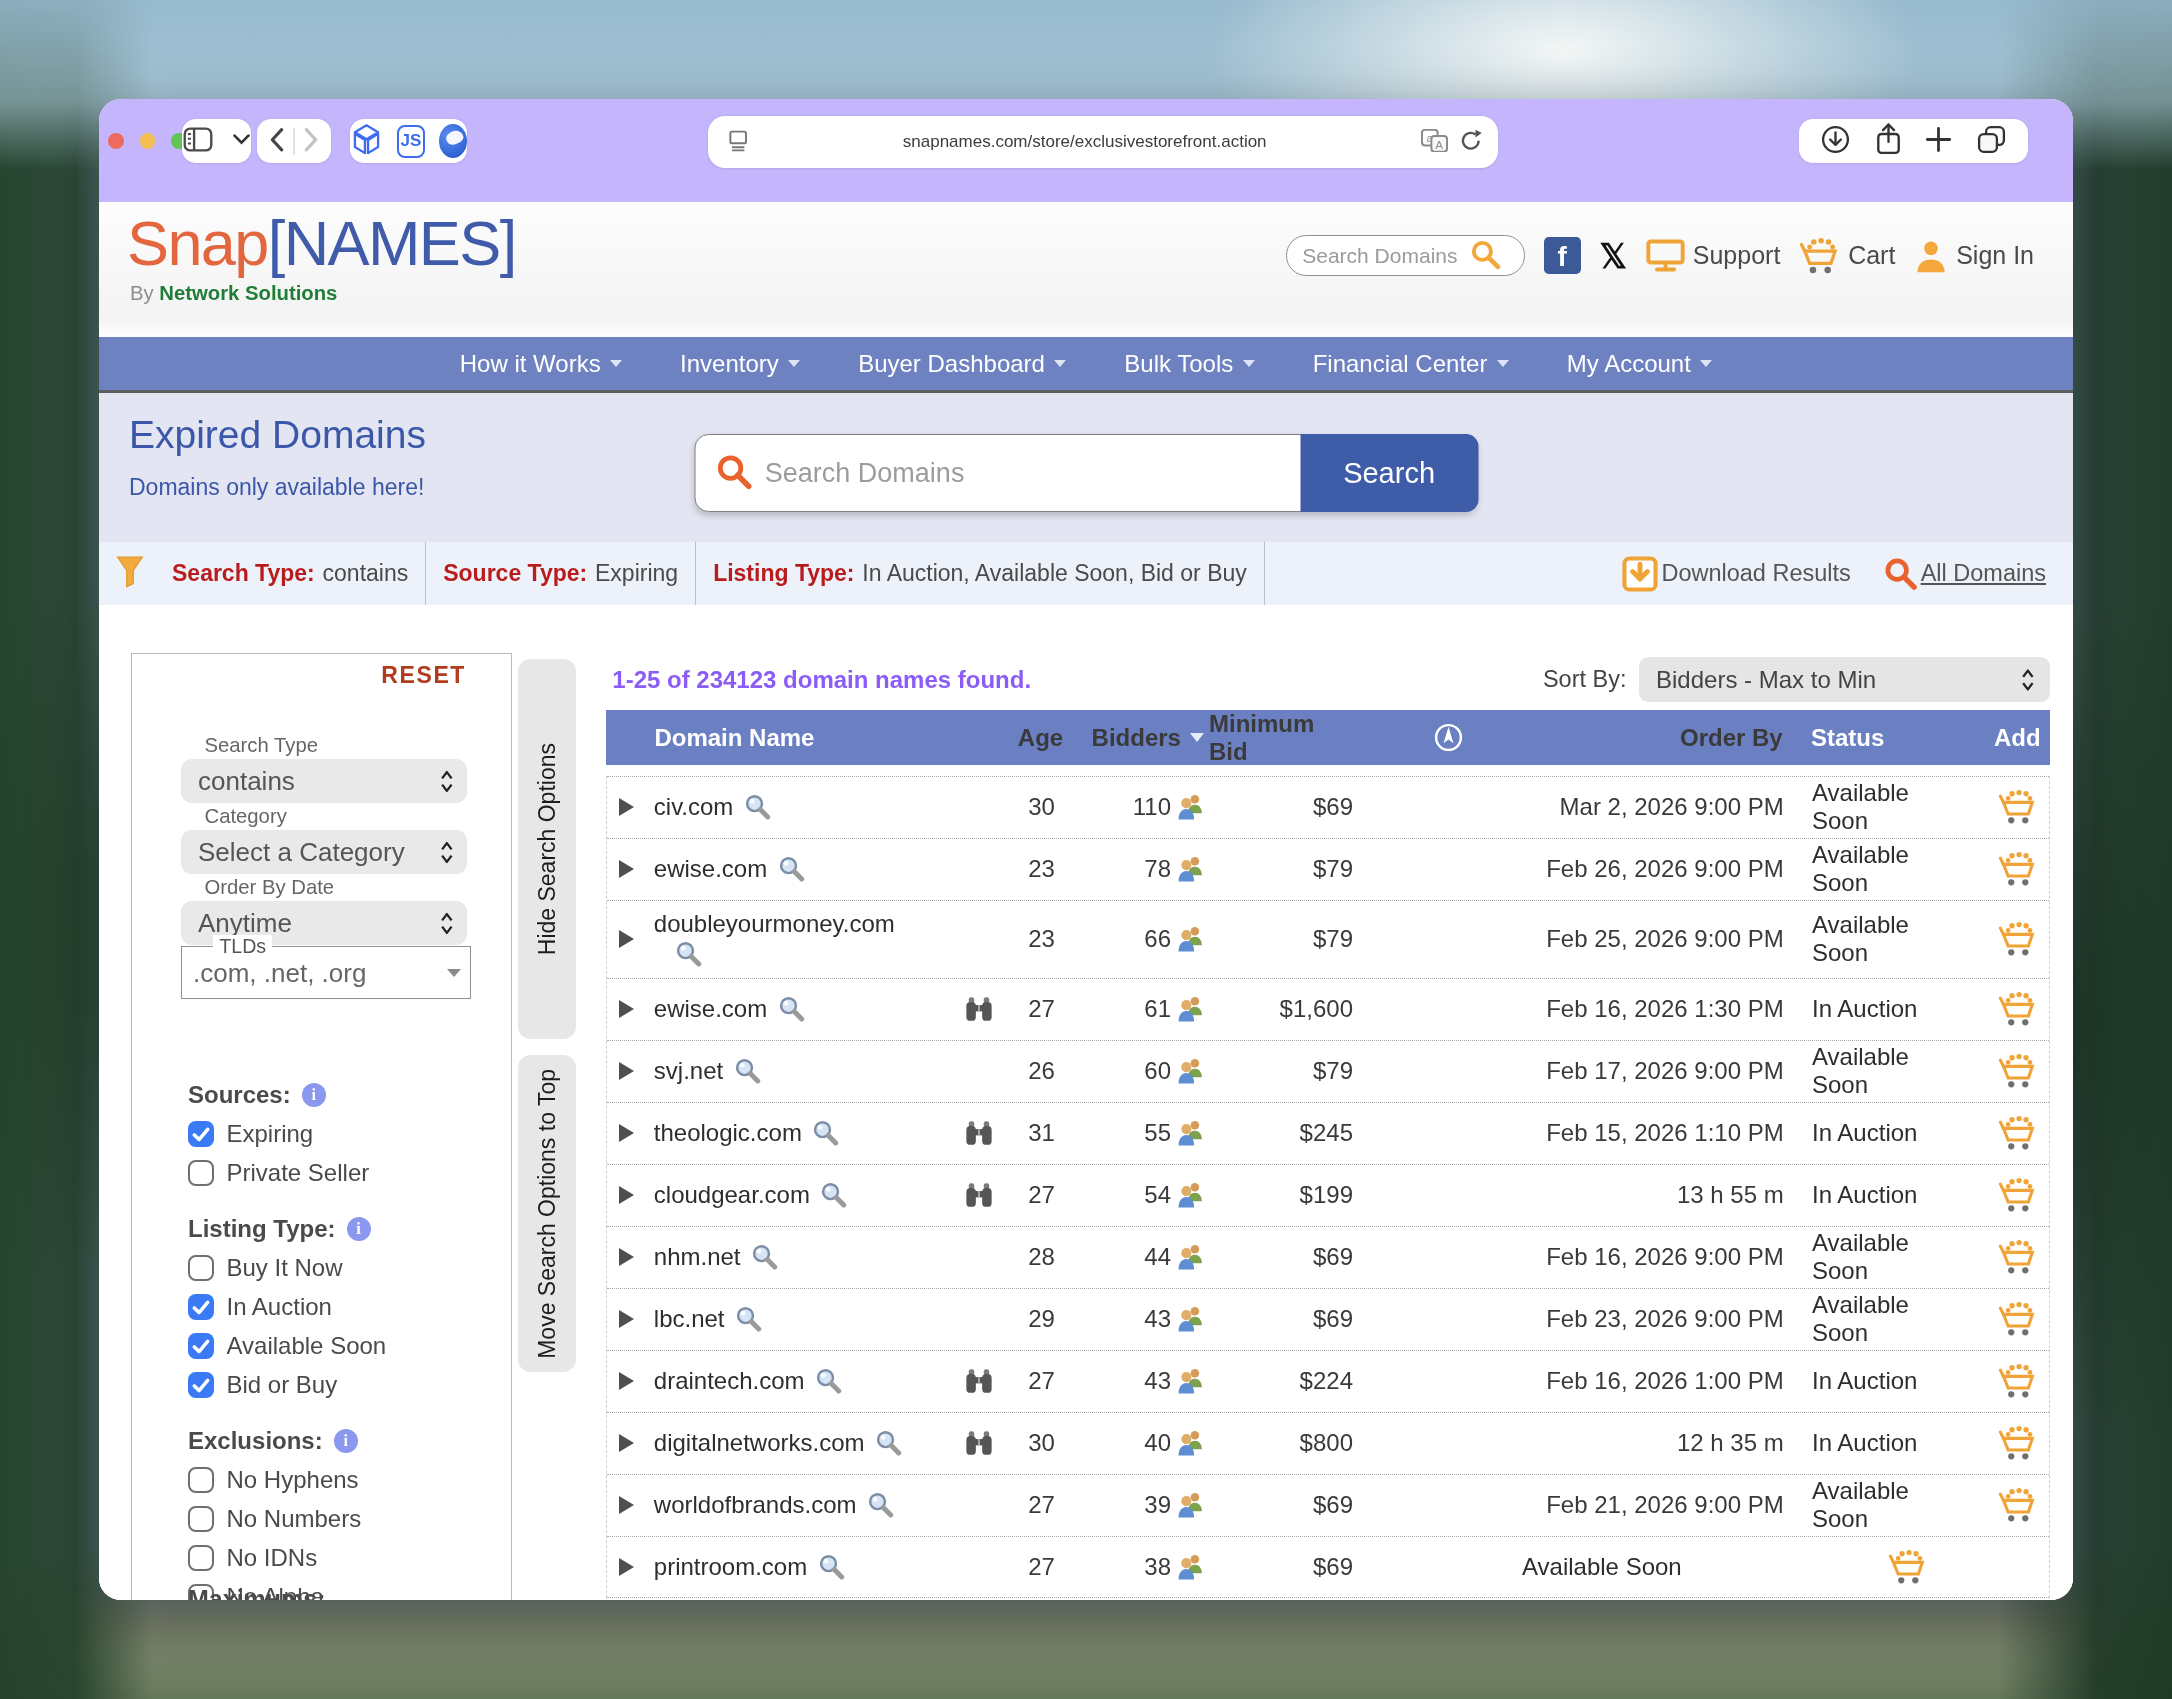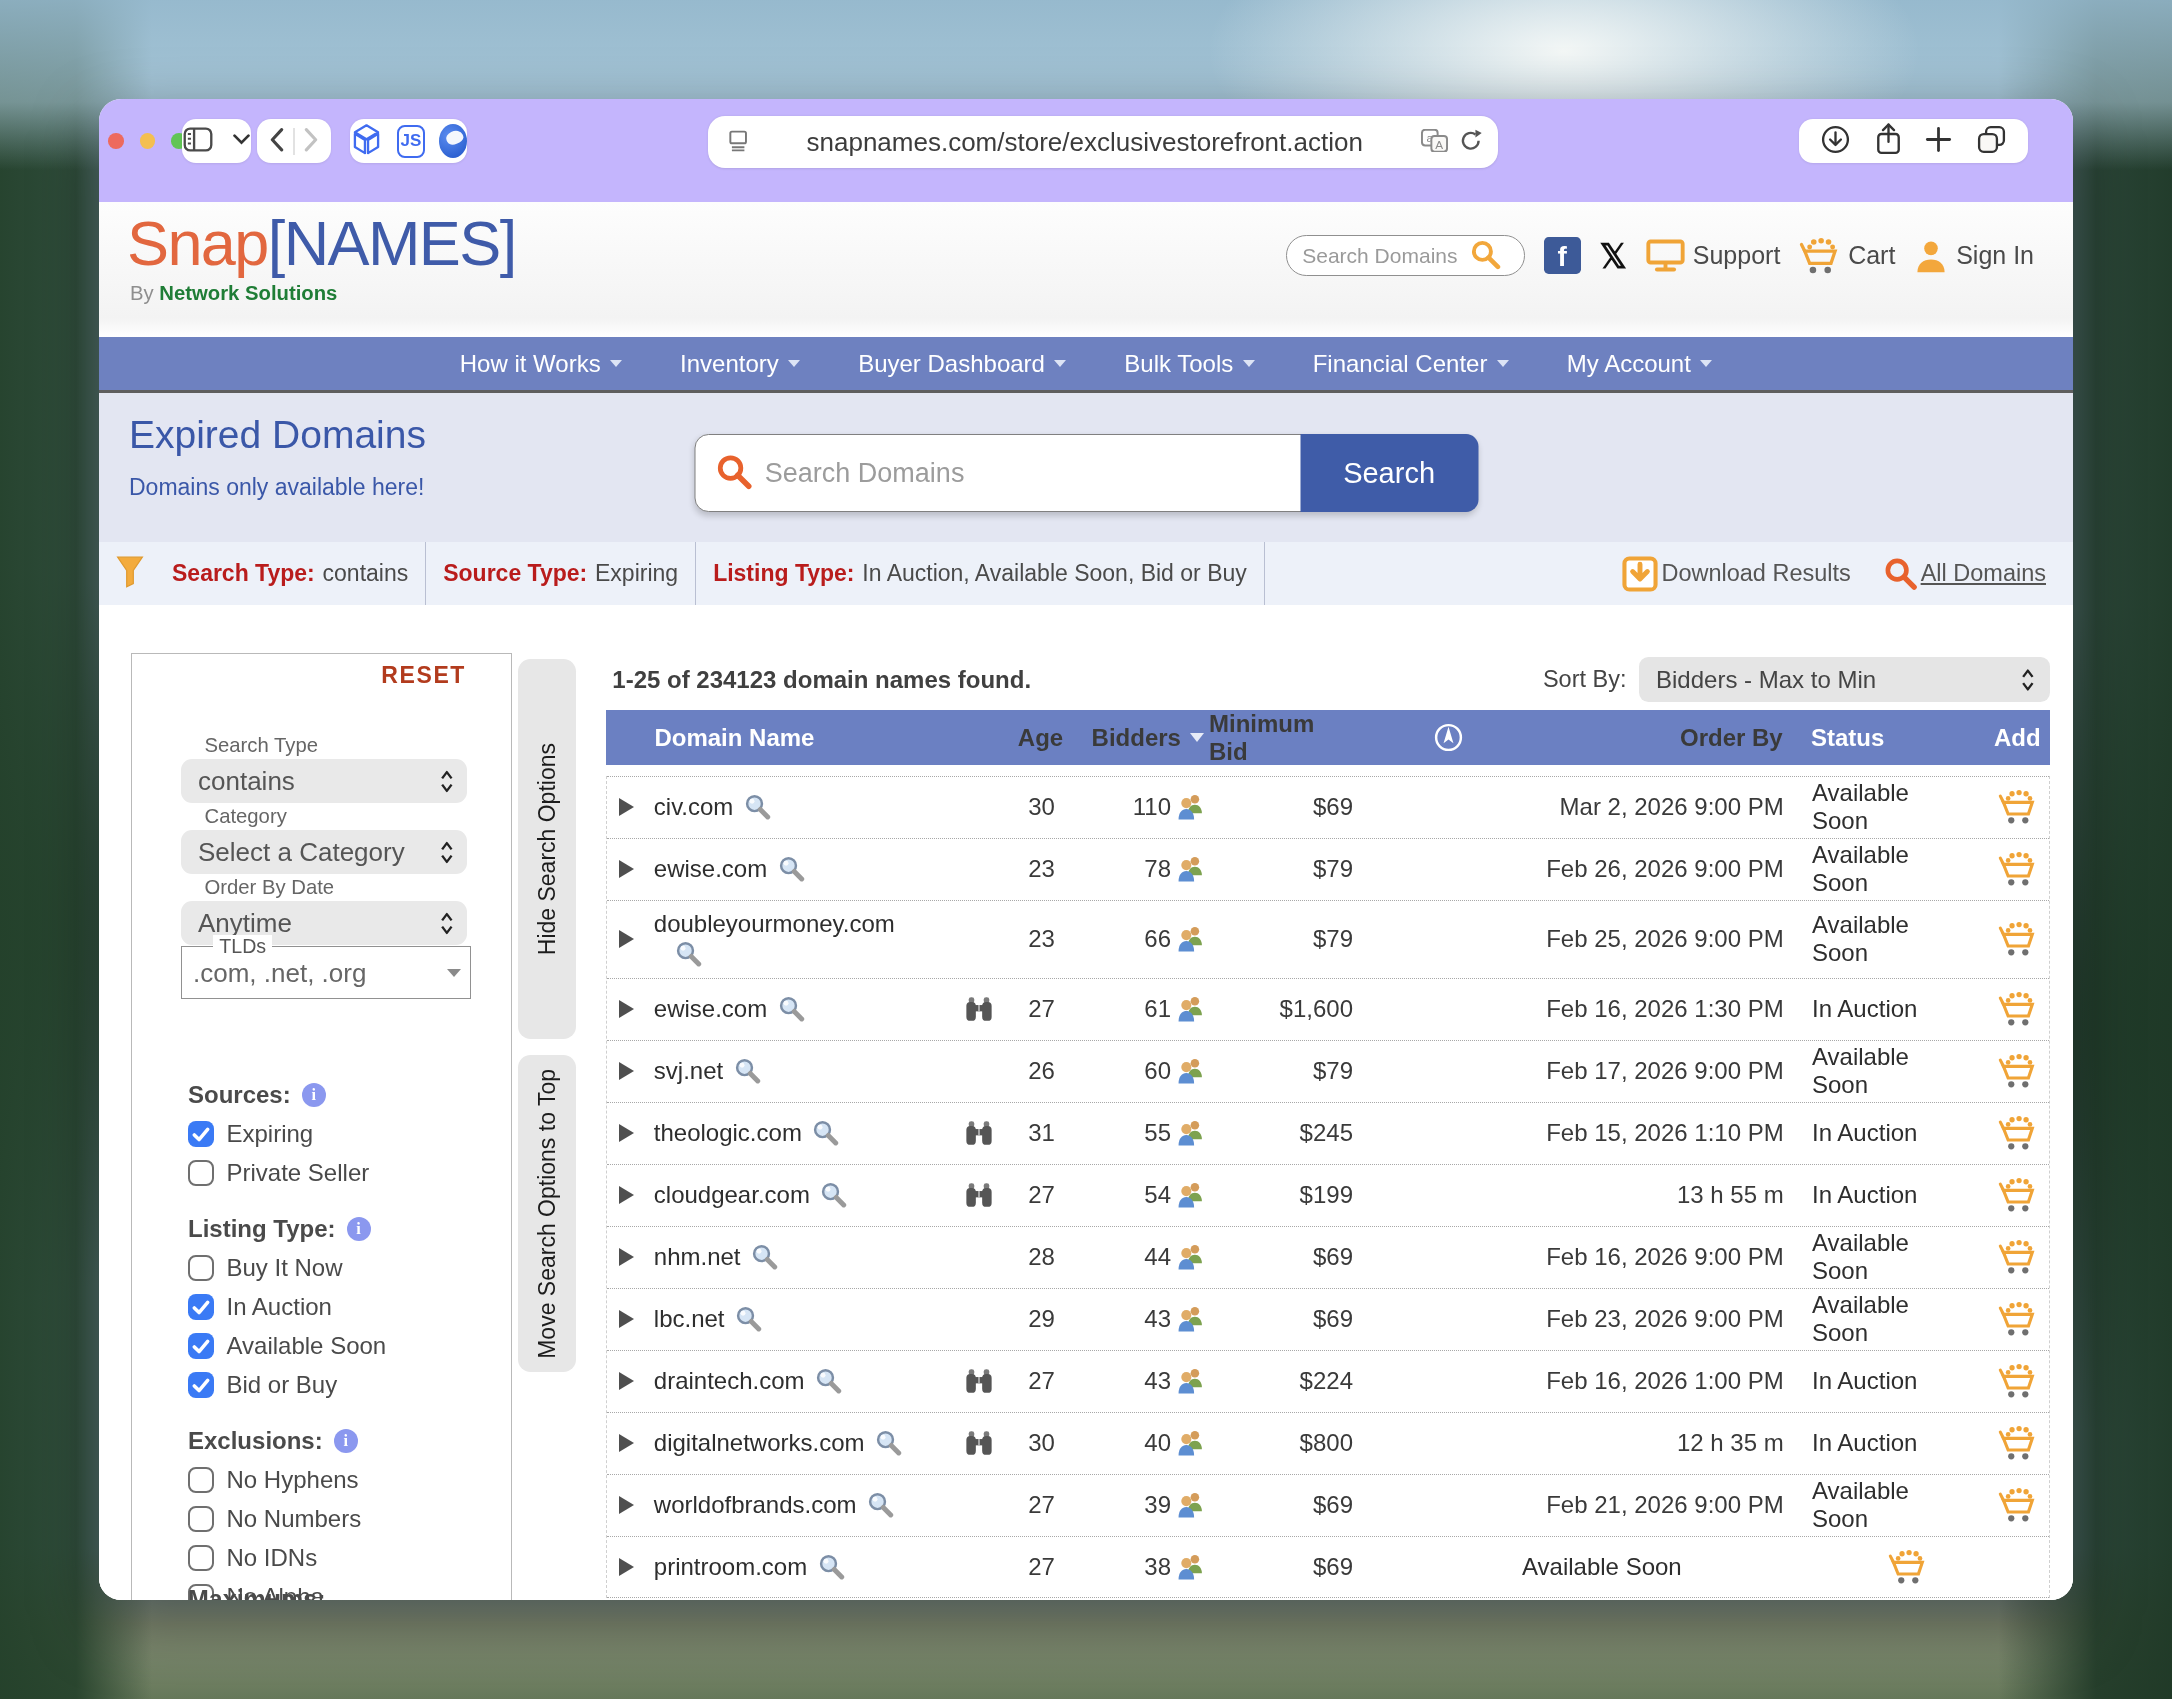--- a/index.html
+++ b/index.html
@@ -25,21 +25,21 @@
   .toolbar { position:relative; height:103px; background:#c4b5fd; }
   .traffic { position:absolute; top:34px; left:1.6px; display:flex; gap:7.8px; padding-left:0; }
   .tl { width:15.7px; height:15.7px; border-radius:50%; margin-left:7.8px; }
   .tl.red{ background:#ed6a5e; } .tl.yellow{ background:#f4bf50; } .tl.green{ background:#61c555; }
   .cap { position:absolute; top:20.3px; height:44px; background:#fff; border-radius:14px; display:flex; align-items:center; justify-content:center; gap:20.3px; box-shadow:0 0.8px 2.3px rgba(0,0,0,.08); }
   .cap.sb { left:83px; width:69px; }
   .cap.nav-arrows { left:158px; width:74px; gap:0; }
   .cap.ext { left:251px; width:117px; gap:14px; }
   .cap.right-tools { left:1700px; width:229px; gap:23.5px; }
   .urlbar { position:absolute; left:609px; top:17px; width:790px; height:52px; background:#fff; border-radius:17px; box-shadow:0 0.8px 2.3px rgba(0,0,0,.1); display:flex; align-items:center; }
-  .urlbar .url { flex:1; text-align:center; font-size:26px; color:#3c3c3c; }
+  .urlbar .url { flex:1; text-align:center; font-size:17px; color:#3c3c3c; }
   .jsbadge { width:33px; height:33px; border:2.3px solid #3f6bf0; border-radius:7.8px; color:#3f6bf0; font-weight:bold; font-size:17px; display:flex; align-items:center; justify-content:center; }
   .orb { width:34px; height:34px; border-radius:50%; background:radial-gradient(circle at 35% 35%, #5b8cf0, #1f54c8); position:relative; }
   .orb::after { content:""; position:absolute; left:7px; top:6.3px; width:17px; height:12.5px; border-radius:50% 60% 40% 50%; background:#f4f7fd; transform:rotate(-25deg); }
   .divider-v { width:1.6px; height:27px; background:#e2e2e2; }
   
   .page { position:absolute; top:103px; left:0; right:0; bottom:0; background:#fff; overflow:hidden; }
   
   .site-header { position:relative; height:135px; background:linear-gradient(180deg,#fdfdfd,#f3f3f3 86%, #fff); }
   .logo { position:absolute; left:28px; top:4.7px; font-size:63px; letter-spacing:-1.6px; }
   .logo .snap { color:#e2673f; }
@@ -95,21 +95,21 @@
   .box.on { background:#3a7af5; display:flex; align-items:center; justify-content:center; }
   .maxims { position:absolute; left:56px; top:931px; font-size:25px; font-weight:bold; color:#4a4a4a; }
   
   .vtab { position:absolute; left:419px; width:58px; background:#e7e7e7; border-radius:12.5px; display:flex; align-items:center; justify-content:center; cursor:pointer; }
   .vtab span { writing-mode:vertical-rl; transform:rotate(180deg); font-size:23px; color:#1c1c1c; white-space:nowrap; }
   .vtab.t1 { top:54px; height:380px; }
   .vtab.t2 { top:450px; height:317px; }
   
   .results { position:absolute; left:507px; top:0; width:1444px; }
   .results-top { margin-top:50px; height:49px; display:flex; align-items:center; }
-  .count { font-size:24px; font-weight:bold; color:#404040; margin-left:6.3px; }
+  .count { font-size:24px; font-weight:bold; color:#8b5cf6; margin-left:6.3px; }
   .sortwrap { margin-left:auto; display:flex; align-items:center; gap:12.5px; }
   .sortlabel { font-size:23.5px; color:#444; }
   .sortselect { width:411px; height:45px; background:#e5e5e5; border-radius:9.4px; display:flex; align-items:center; justify-content:space-between; padding:0 14px 0 17px; font-size:24px; color:#444; cursor:pointer; }
   .grid { display:grid; grid-template-columns:39px 301px 63px 63px 137px 188px 102px 290px 149px 1fr; align-items:center; }
   .thead { margin-top:5.5px; height:55px; background:#6b80c2; color:#fff; font-weight:bold; font-size:24px; }
   .th { display:flex; align-items:center; }
   .th.c-dom { padding-left:9.4px; }
   .th.c-age, .th.c-min { justify-content:center; }
   .th.c-bid { gap:9.4px; }
   .th.c-glb { justify-content:center; }

